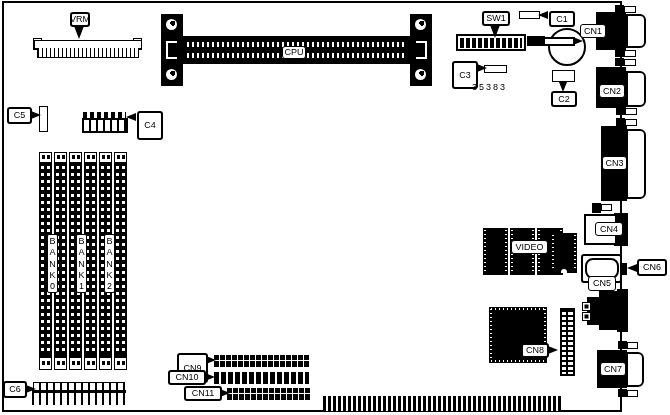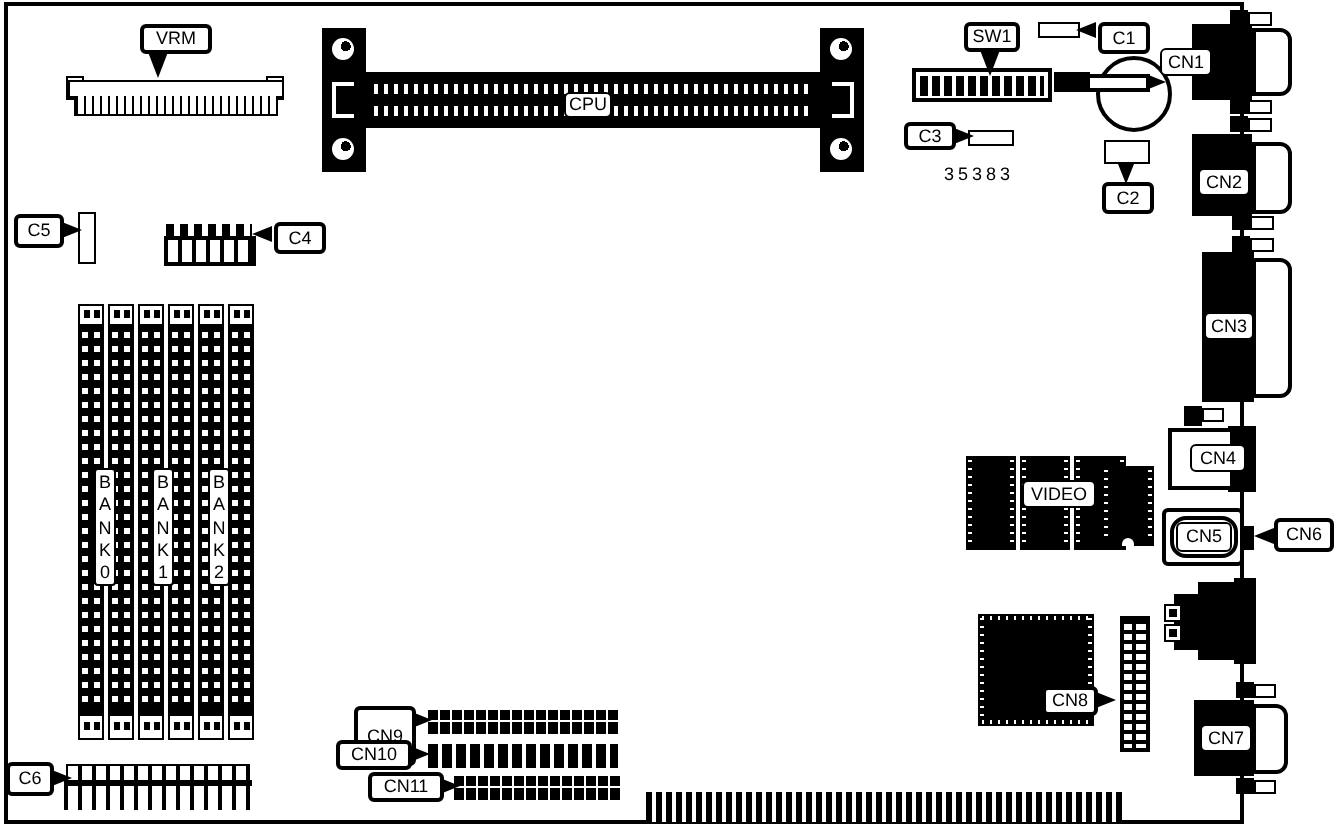--- a/index.html
+++ b/index.html
@@ -84,21 +84,21 @@
         background:repeating-linear-gradient(90deg,#000 0 4px,transparent 4px 7px);background-size:100% 4px;background-repeat:repeat-y;}
   .c4in{position:absolute;left:2px;right:2px;top:2px;bottom:2px;
         background:repeating-linear-gradient(90deg,#fff 0 5px,#000 5px 7px);}
 </style>
 </head>
 <body>
 
 <div class="stage">
   <div class="board"></div>
 
-  <div class="lbl" style="left:70px;top:12px;width:36px;height:15px">VRM</div>
+  <div class="lbl" style="left:70px;top:12px;width:20px;height:15px">VRM</div>
   <div class="ar-d" style="left:74px;top:26px"></div>
   <div class="ear" style="left:33px;top:38px"></div>
   <div class="ear" style="left:133px;top:38px"></div>
   <div class="wrect" style="left:34px;top:40px;width:108px;height:9px"></div>
   <div class="teeth" style="left:37px;top:48px;width:102px;height:10px"></div>
 
   <div class="cpublock" style="left:161px;top:14px"></div>
   <div class="cpublock" style="left:410px;top:14px"></div>
   <div class="cpublock" style="left:161px;top:64px"></div>
   <div class="cpublock" style="left:410px;top:64px"></div>
@@ -119,32 +119,32 @@
 
   <div class="wrect" style="left:548px;top:28px;width:38px;height:38px;border-width:2px;border-radius:50%"></div>
   <div class="blk" style="left:527px;top:36px;width:18px;height:10px"></div>
   <div class="wrect" style="left:543px;top:37px;width:32px;height:9px;border-width:2px"></div>
   <div class="ar-r" style="left:573px;top:37px"></div>
 
   <div class="wrect" style="left:552px;top:70px;width:23px;height:12px"></div>
   <div class="ar-d sm" style="left:559px;top:82px"></div>
   <div class="lbl" style="left:551px;top:91px;width:26px;height:16px">C2</div>
 
-  <div class="lbl" style="left:452px;top:61px;width:26px;height:14px">C3</div>
+  <div class="lbl" style="left:452px;top:61px;width:26px;height:28px">C3</div>
   <div class="ar-r" style="left:477px;top:64px"></div>
   <div class="wrect" style="left:484px;top:65px;width:23px;height:8px"></div>
 
   <div class="pn" style="left:472px;top:82px">35383</div>
 
   <div class="c4dash" style="left:83px;top:112px;width:43px;height:8px"></div>
   <div class="blk" style="left:82px;top:118px;width:46px;height:15px">
     <span class="c4in"></span>
   </div>
   <div class="ar-l" style="left:126px;top:113px"></div>
-  <div class="lbl" style="left:137px;top:111px;width:26px;height:16px">C4</div>
+  <div class="lbl" style="left:137px;top:111px;width:26px;height:29px">C4</div>
 
   <div class="lbl" style="left:7px;top:107px;width:25px;height:17px">C5</div>
   <div class="ar-r" style="left:31px;top:111px"></div>
   <div class="wrect" style="left:39px;top:106px;width:9px;height:26px"></div>
 
   <div class="simm" style="left:39px">
       <span class="capt"></span>
       <span class="capb"></span>
     </div>
   <div class="simm" style="left:54px">
@@ -228,21 +228,21 @@
   <div class="lbl" style="left:602px;top:156px;width:25px;height:14px;border-width:1.5px">CN3</div>
   <div class="tabb" style="left:592px;top:203px;height:10px"></div>
   <div class="tabw" style="left:601px;top:204px;width:11px"></div>
 
   <div class="blk" style="left:614px;top:213px;width:14px;height:33px"></div>
   <div class="wrect" style="left:584px;top:214px;width:33px;height:31px;border-width:2px"></div>
   <div class="lbl" style="left:595px;top:222px;width:28px;height:14px;border-width:1.5px">CN4</div>
 
   <div class="wrect" style="left:581px;top:254px;width:41px;height:29px;border-width:2px;border-radius:3px"></div>
   <div class="wrect" style="left:585px;top:258px;width:34px;height:21px;border-width:2px;border-radius:8px"></div>
-  <div class="lbl" style="left:588px;top:261px;width:28px;height:15px;border-width:1.5px">CN5</div>
+  <div class="lbl" style="left:588px;top:276px;width:28px;height:15px;border-width:1.5px">CN5</div>
   <div class="blk" style="left:621px;top:263px;width:6px;height:12px"></div>
   <div class="ar-l" style="left:627px;top:264px"></div>
   <div class="lbl" style="left:637px;top:259px;width:30px;height:17px">CN6</div>
 
   <div class="blk" style="left:617px;top:289px;width:11px;height:43px"></div>
   <div class="blk" style="left:599px;top:291px;width:22px;height:39px"></div>
   <div class="blk" style="left:587px;top:297px;width:14px;height:28px"></div>
   <div class="bump" style="left:582px;top:302px"></div>
   <div class="bump" style="left:582px;top:312px"></div>
 

